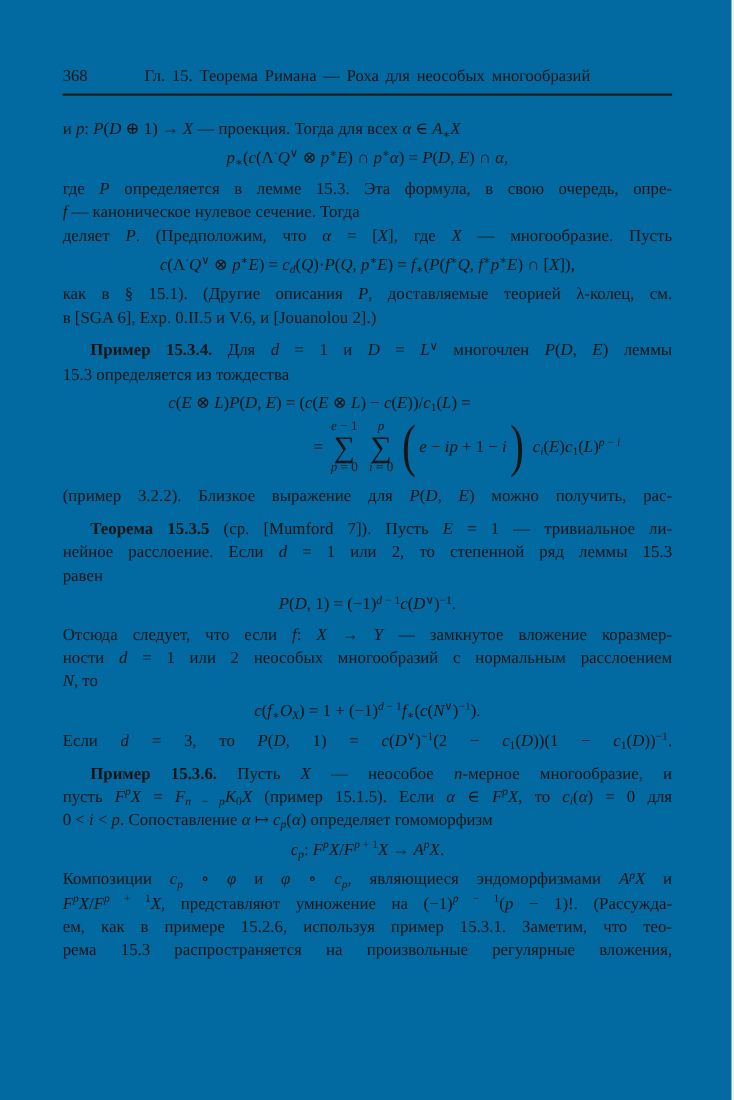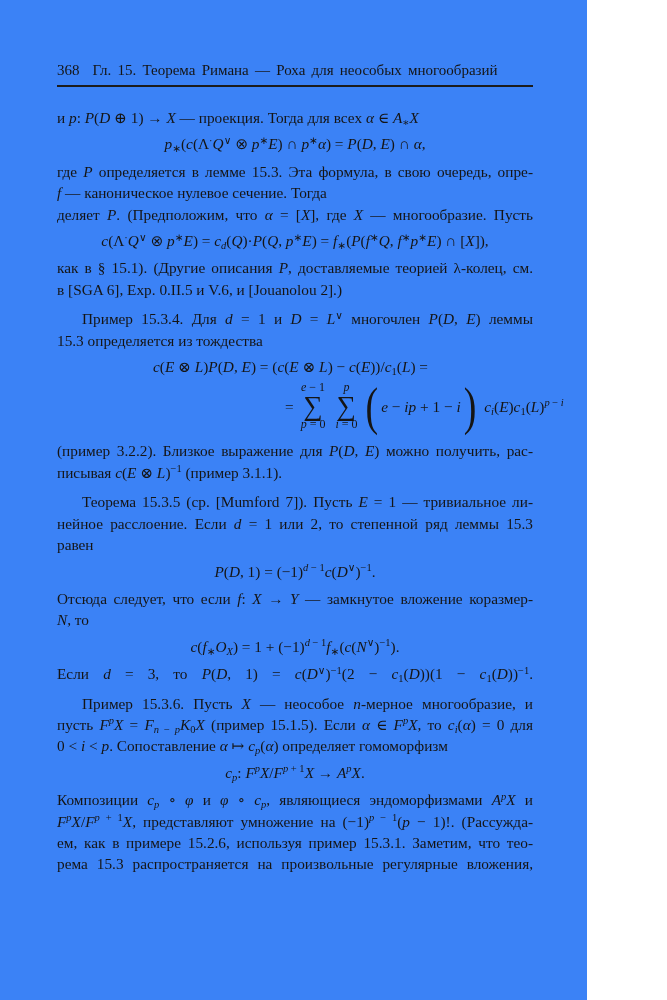--- a/index.html
+++ b/index.html
@@ -1,40 +1,40 @@
 <!DOCTYPE html>
 <html><head>
 <meta charset="utf-8">
 <style>
   html,body { margin:0; padding:0; background:#ffffff; }
   .page {
-    width:587px; height:1000px; box-sizing:border-box;
-    background:#3b82f6; color:#151515; position:relative; overflow:hidden;
+    width:665px; height:1000px; box-sizing:border-box;
+    background:#0369a1; color:#151515; position:relative; overflow:hidden;
     padding:62px 54px 0 57px;
     font-family:"Liberation Serif","DejaVu Serif","DejaVu Sans",serif;
   }
   .header { position:relative; height:22px; font-size:15px; }
   .pagenum { position:absolute; left:0; top:0; }
   .running-title { text-align:center; word-spacing:2.5px; }
   .rule { border-bottom:2px solid #1c1c1c; margin-top:1px; }
   .body { margin-top:20px; font-size:15.3px; line-height:21.4px; }
 
   .para { margin:0; }
   .mt { margin-top:8px; }
   .jline { text-align:justify; text-align-last:justify; white-space:normal; }
   .jline.last { text-align-last:left; }
   .jline.indent { padding-left:25px; }
 
   i { font-style:italic; }
-  b { font-weight:normal;margin-top:13px; }
+  b { font-weight:bold;margin-top:13px; }
   sup, sub { font-size:10.5px; line-height:0; vertical-align:baseline; position:relative; }
   sup { top:-5.5px; }
   sub { top:3px; }
 
-  .formula { text-align:center; margin:5px 0 6px;font-family:Liberation Serif, serif; }
+  .formula { text-align:center; margin:5px 0 6px; }
 
   .f-sum { margin:5px 0 6px; }
   .f-sum .row1 { padding-left:96px; }
   .f-sum .row2 { display:flex; align-items:center; padding-left:228px; margin-top:1px; height:56px; }
   .bigsum { display:inline-flex; flex-direction:column; align-items:center; margin:0 5px; }
   .bigsum .lim { font-size:12px; line-height:11px; white-space:nowrap; }
   .bigsum .sigma { font-size:27px; line-height:26px; }
   .binom { display:inline-flex; align-items:center; margin:0 3px; }
   .binom .paren { display:inline-block; font-size:38px; line-height:38px; transform:scaleY(1.4); font-weight:400; }
   .binom .stack { display:inline-flex; flex-direction:row; align-items:center; line-height:19px; padding:0 3px; white-space:nowrap; }
@@ -97,33 +97,33 @@
             <span><i>p</i> + 1 − <i>i</i></span>
           </span>
           <span class="paren">)</span>
         </span>
         <span class="tail"><i>c</i><sub><i>i</i></sub>(<i>E</i>)<i>c</i><sub>1</sub>(<i>L</i>)<sup><i>p</i> − <i>i</i></sup></span>
       </div>
     </div>
 
     <div class="para">
         <div class="jline">(пример 3.2.2). Близкое выражение для <i>P</i>(<i>D</i>, <i>E</i>) можно получить, рас-</div>
-        <div class="jline last">писывая <i>c</i>(<i>E</i> ⊗ <i>L</i>)<sup>−1</sup> (пример 3.1.1).</div>
       </div>
 
     <div class="para mt">
         <div class="jline indent"><b>Теорема 15.3.5</b> (ср. [Mumford 7]). Пусть <i>E</i> = 1 — тривиальное ли-</div>
         <div class="jline">нейное расслоение. Если <i>d</i> = 1 или 2, то степенной ряд леммы 15.3</div>
         <div class="jline last">равен</div>
       </div>
 
     <div class="formula"><i>P</i>(<i>D</i>, 1) = (−1)<sup><i>d</i> − 1</sup><i>c</i>(<i>D</i><sup>∨</sup>)<sup>−1</sup>.</div>
 
     <div class="para">
         <div class="jline">Отсюда следует, что если <i>f</i>: <i>X</i> → <i>Y</i> — замкнутое вложение коразмер-</div>
+        <div class="jline">ности <i>d</i> = 1 или 2 неособых многообразий с нормальным расслоением</div>
         <div class="jline last"><i>N</i>, то</div>
       </div>
 
     <div class="formula"><i>c</i>(<i>f</i><sub>∗</sub><i>O</i><sub><i>X</i></sub>) = 1 + (−1)<sup><i>d</i> − 1</sup><i>f</i><sub>∗</sub>(<i>c</i>(<i>N</i><sup>∨</sup>)<sup>−1</sup>).</div>
 
     <div class="para">
         <div class="jline">Если <i>d</i> = 3, то <i>P</i>(<i>D</i>, 1) = <i>c</i>(<i>D</i><sup>∨</sup>)<sup>−1</sup>(2 − <i>c</i><sub>1</sub>(<i>D</i>))(1 − <i>c</i><sub>1</sub>(<i>D</i>))<sup>−1</sup>.</div>
       </div>
 
     <div class="para mt">

